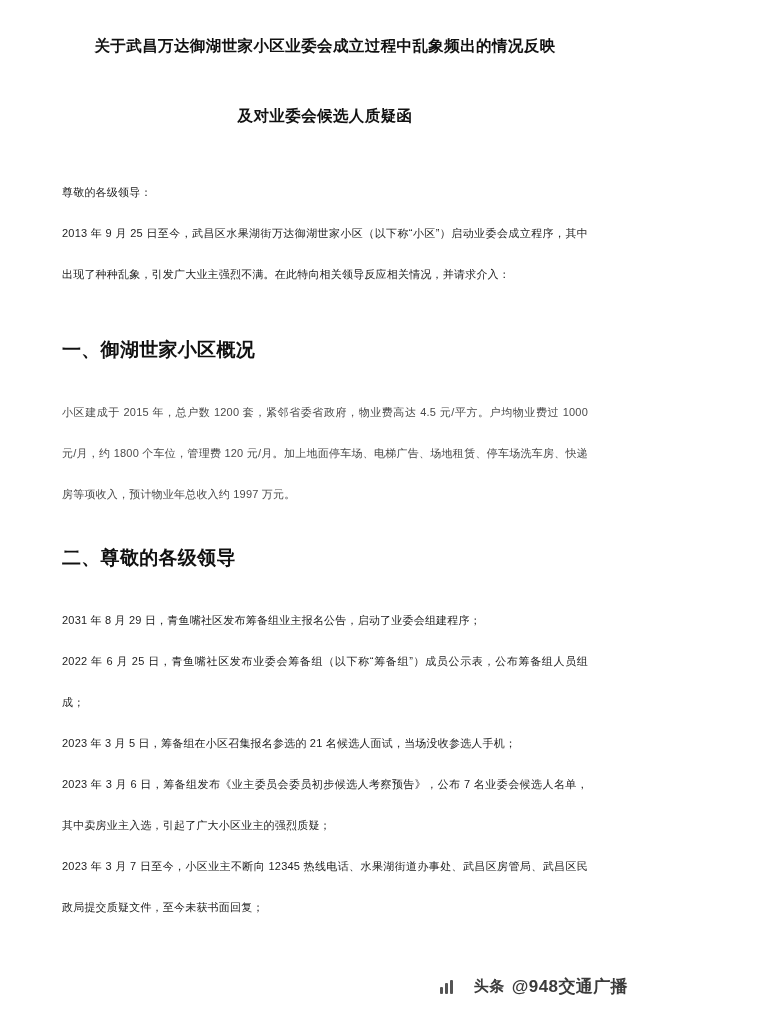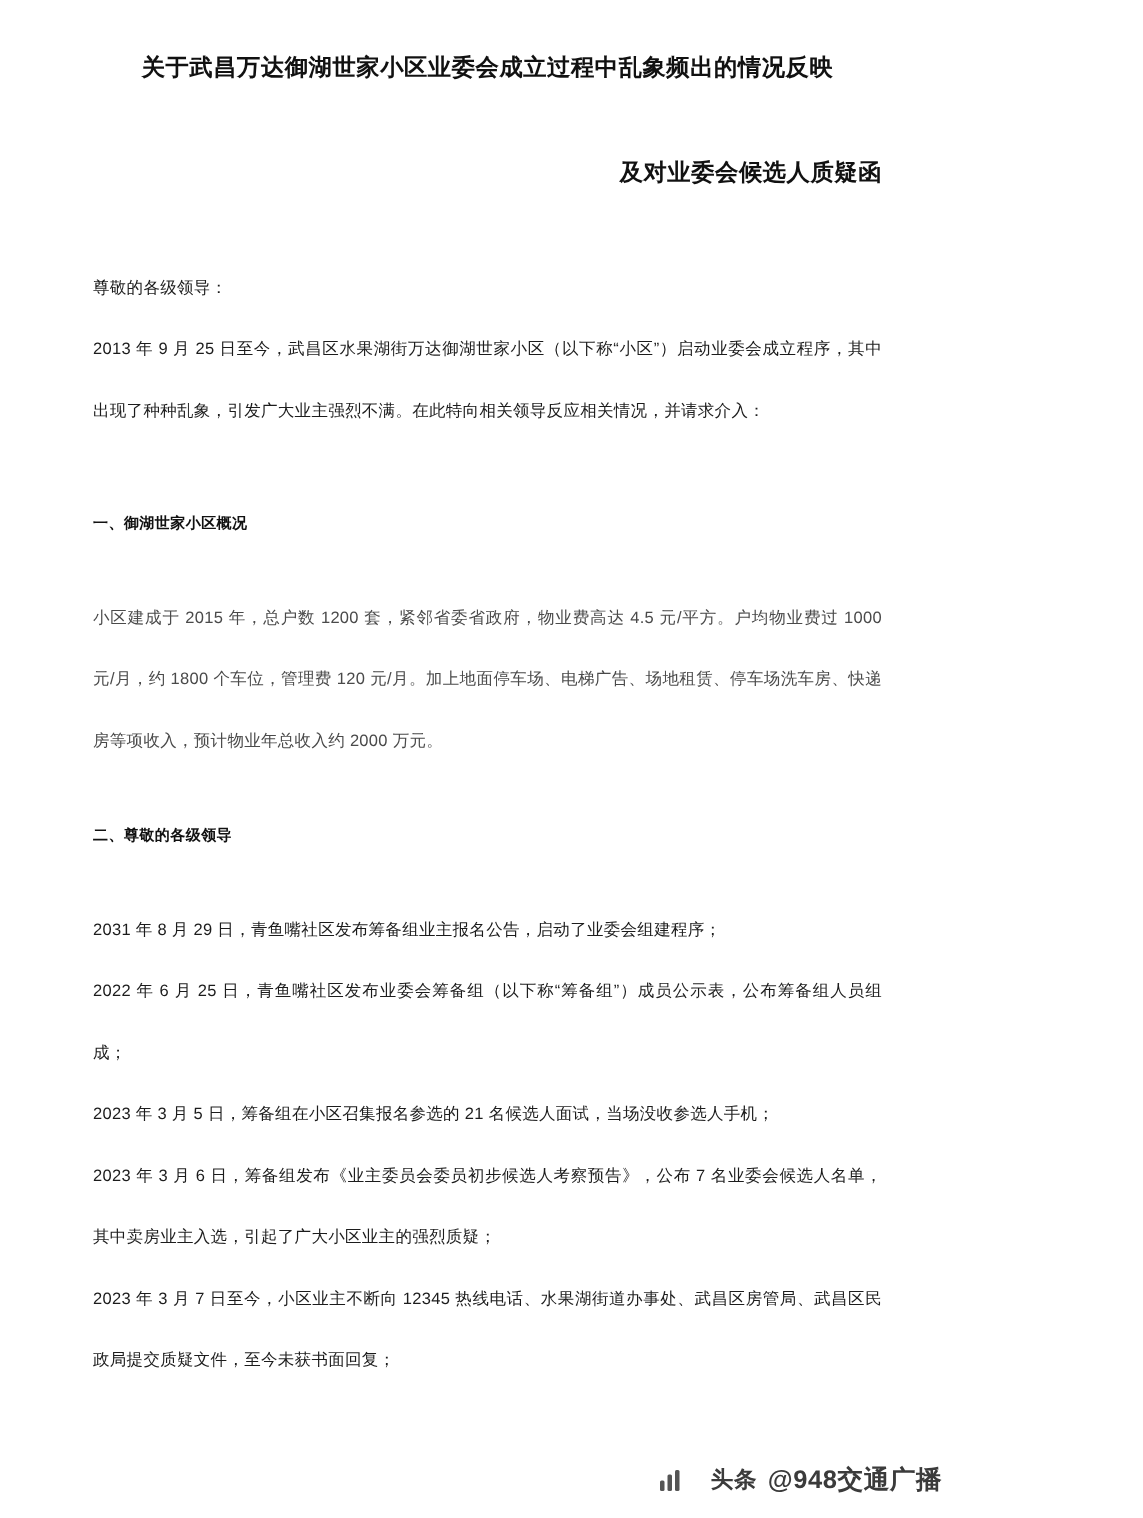--- a/index.html
+++ b/index.html
@@ -28,38 +28,37 @@
   }
   .title-line {
     font-size: 15.5px;
     font-weight: bold;
     color: #111111;
     letter-spacing: 0.4px;
     line-height: 28px;
   }
   .title-line.second {
     margin-top: 42px;
-    text-align: right;
   }
   .body-block {
     margin-top: 42px;
   }
   p.para {
     font-size: 11px;
     line-height: 41px;
     color: #1c1c1c;
     margin: 0;
     text-align: justify;
     letter-spacing: 0.2px;
   }
   p.para.gray {
     color: #4a4a4a;
   }
   h3.section {
-    font-size: 10px;
+    font-size: 19px;
     font-weight: bold;
     color: #111111;
     margin: 0;
     line-height: 41px;
     letter-spacing: 0.3px;
   }
   .spacer-lg { height: 34px; }
   .spacer-md { height: 22px; }
 
   .watermark {
@@ -119,21 +118,21 @@
     <p class="para">尊敬的各级领导：</p>
 
     <p class="para">2013 年 9 月 25 日至今，武昌区水果湖街万达御湖世家小区（以下称“小区”）启动业委会成立程序，其中出现了种种乱象，引发广大业主强烈不满。在此特向相关领导反应相关情况，并请求介入：</p>
 
     <div class="spacer-lg"></div>
 
     <h3 class="section">一、御湖世家小区概况</h3>
 
     <div class="spacer-md"></div>
 
-    <p class="para gray">小区建成于 2015 年，总户数 1200 套，紧邻省委省政府，物业费高达 4.5 元/平方。户均物业费过 1000 元/月，约 1800 个车位，管理费 120 元/月。加上地面停车场、电梯广告、场地租赁、停车场洗车房、快递房等项收入，预计物业年总收入约 2000 万元。</p>
+    <p class="para gray">小区建成于 2015 年，总户数 1200 套，紧邻省委省政府，物业费高达 4.5 元/平方。户均物业费过 1000 元/月，约 1800 个车位，管理费 120 元/月。加上地面停车场、电梯广告、场地租赁、停车场洗车房、快递房等项收入，预计物业年总收入约 1997 万元。</p>
 
     <div class="spacer-md"></div>
 
     <h3 class="section">二、尊敬的各级领导</h3>
 
     <div class="spacer-md"></div>
 
     <p class="para">2031 年 8 月 29 日，青鱼嘴社区发布筹备组业主报名公告，启动了业委会组建程序；</p>
     <p class="para">2022 年 6 月 25 日，青鱼嘴社区发布业委会筹备组（以下称“筹备组”）成员公示表，公布筹备组人员组成；</p>
     <p class="para">2023 年 3 月 5 日，筹备组在小区召集报名参选的 21 名候选人面试，当场没收参选人手机；</p>

